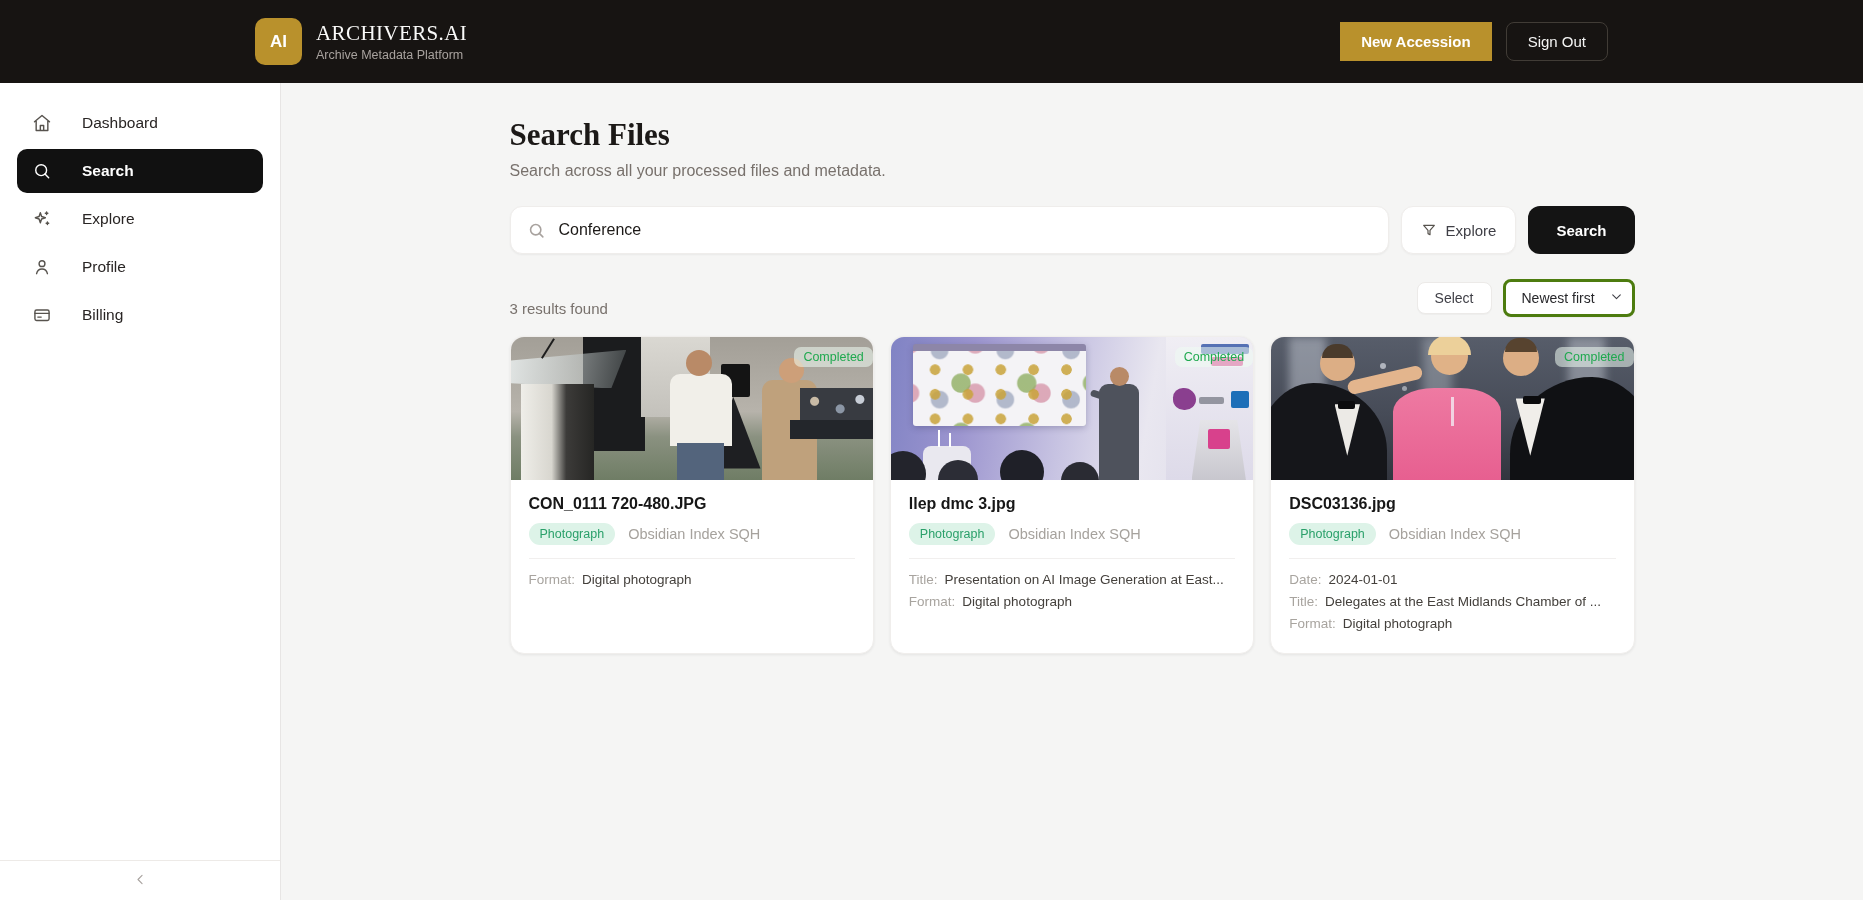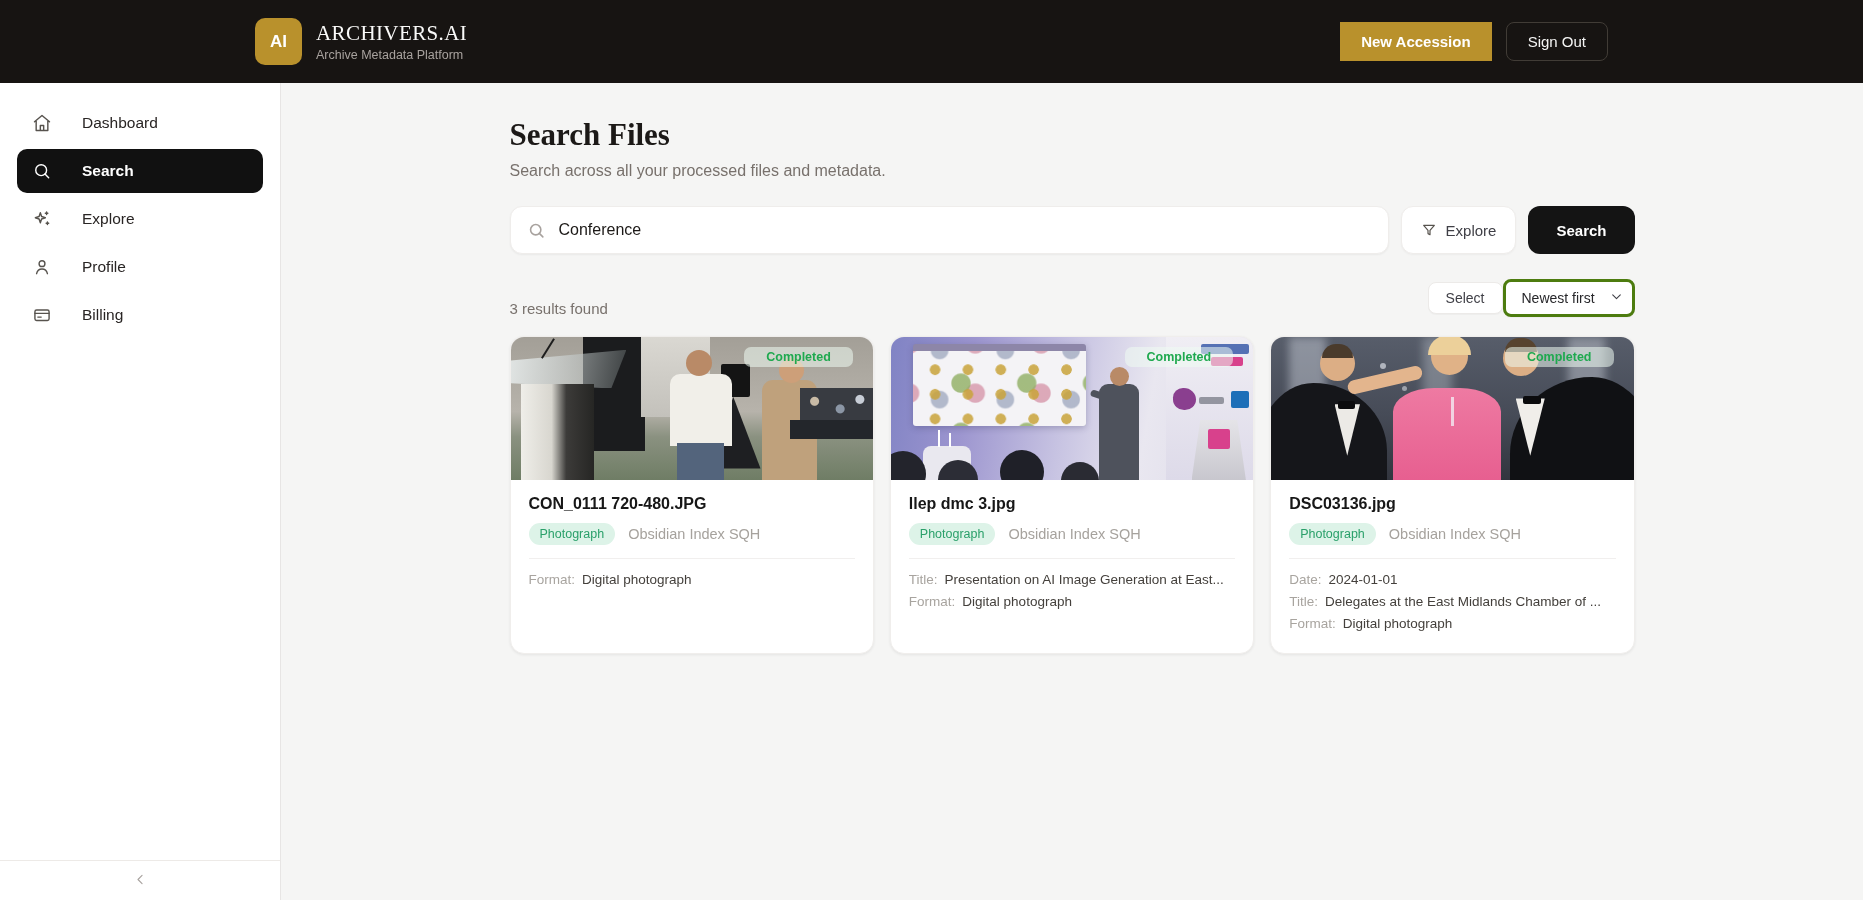--- a/index.html
+++ b/index.html
@@ -51,32 +51,32 @@
   .search-row{margin-top:26px;display:flex;gap:12px;height:48px;}
   .search-box{flex:1;position:relative;background:#fff;border-radius:12px;box-shadow:0 1px 2px rgba(0,0,0,.05);border:1px solid #EFEDEB;}
   .search-box svg{position:absolute;left:16px;top:14px;width:19px;height:19px;stroke:#A8A29E;stroke-width:2;fill:none;stroke-linecap:round;}
   .search-box input{width:100%;height:100%;border:none;outline:none;background:transparent;border-radius:12px;padding:0 16px 0 48px;font-size:16px;color:#1C1917;font-family:inherit;}
   .btn-filters{display:flex;align-items:center;gap:9px;background:#fff;border:1px solid #EFEDEB;border-radius:12px;padding:0 19px;font-size:15px;color:#3F3F46;cursor:pointer;box-shadow:0 1px 2px rgba(0,0,0,.04);font-family:inherit;}
   .btn-filters svg{width:16px;height:16px;stroke:#57534E;stroke-width:1.8;fill:none;stroke-linejoin:round;}
   .btn-search{background:#141414;color:#fff;border:none;border-radius:12px;padding:0 28px;font-size:15px;font-weight:600;cursor:pointer;font-family:inherit;}
 
   .results-row{margin-top:25px;display:flex;align-items:flex-end;justify-content:space-between;}
   .results-count{font-size:15px;color:var(--gray);}
-  .results-tools{display:flex;align-items:center;}
+  .results-tools{display:flex;align-items:center;gap:11px;}
   .btn-select{background:#fff;border:1px solid #ECEAE8;border-radius:8px;padding:7px 17px;font-size:14px;color:#3F3F46;cursor:pointer;box-shadow:0 1px 1px rgba(0,0,0,.03);font-family:inherit;}
   .sort-wrap{position:relative;}
   .sort-wrap select{appearance:none;-webkit-appearance:none;background:#fff;border:3px solid #4d7c0f;border-radius:8px;padding:8px 36px 8px 16px;font-size:14px;color:#27272A;cursor:pointer;box-shadow:0 1px 1px rgba(0,0,0,.03);font-family:inherit;}
   .sort-wrap svg{position:absolute;right:12px;top:11px;width:13px;height:13px;stroke:#3F3F46;stroke-width:2;fill:none;stroke-linecap:round;stroke-linejoin:round;pointer-events:none;}
 
   
   .cards{margin-top:19px;display:grid;grid-template-columns:repeat(3,1fr);gap:16px;}
   .card{background:#fff;border-radius:14px;overflow:hidden;box-shadow:0 1px 3px rgba(0,0,0,.07);border:1px solid #F0EEEC;cursor:pointer;}
   .card-image{height:143px;position:relative;overflow:hidden;}
-  .status-badge{position:absolute;top:10px;right:20px;z-index:5;background:rgba(238,252,242,.55);color:var(--status-green);
-        font-size:12.5px;font-weight:700;padding:3px 22px;border-radius:7px;}
+  .status-badge{position:absolute;top:10px;right:0;z-index:5;background:rgba(238,252,242,.55);color:var(--status-green);
+        font-size:12.5px;font-weight:400;padding:3px 9px;border-radius:7px;}
   .card-body{padding:15px 18px 18px;}
   .file-name{font-size:16px;font-weight:600;color:#171717;}
   .badge-row{margin-top:10px;display:flex;align-items:center;gap:13px;}
   .type-badge{background:var(--green-bg);color:var(--green-text);font-size:12.5px;font-weight:500;padding:4px 11px;border-radius:999px;}
   .index-badge{font-size:14.5px;color:#A6A29D;}
   .divider{border-top:1px solid #F1EFEE;margin:13px 0 10px;}
   .field{font-size:13.5px;line-height:22px;white-space:nowrap;overflow:hidden;}
   .flabel{color:#A8A49F;margin-right:7px;}
   .fvalue{color:#44403C;}
   .hl{background:var(--highlight);color:#27272A;padding:1px 6px;border-radius:5px;margin-right:4px;}

